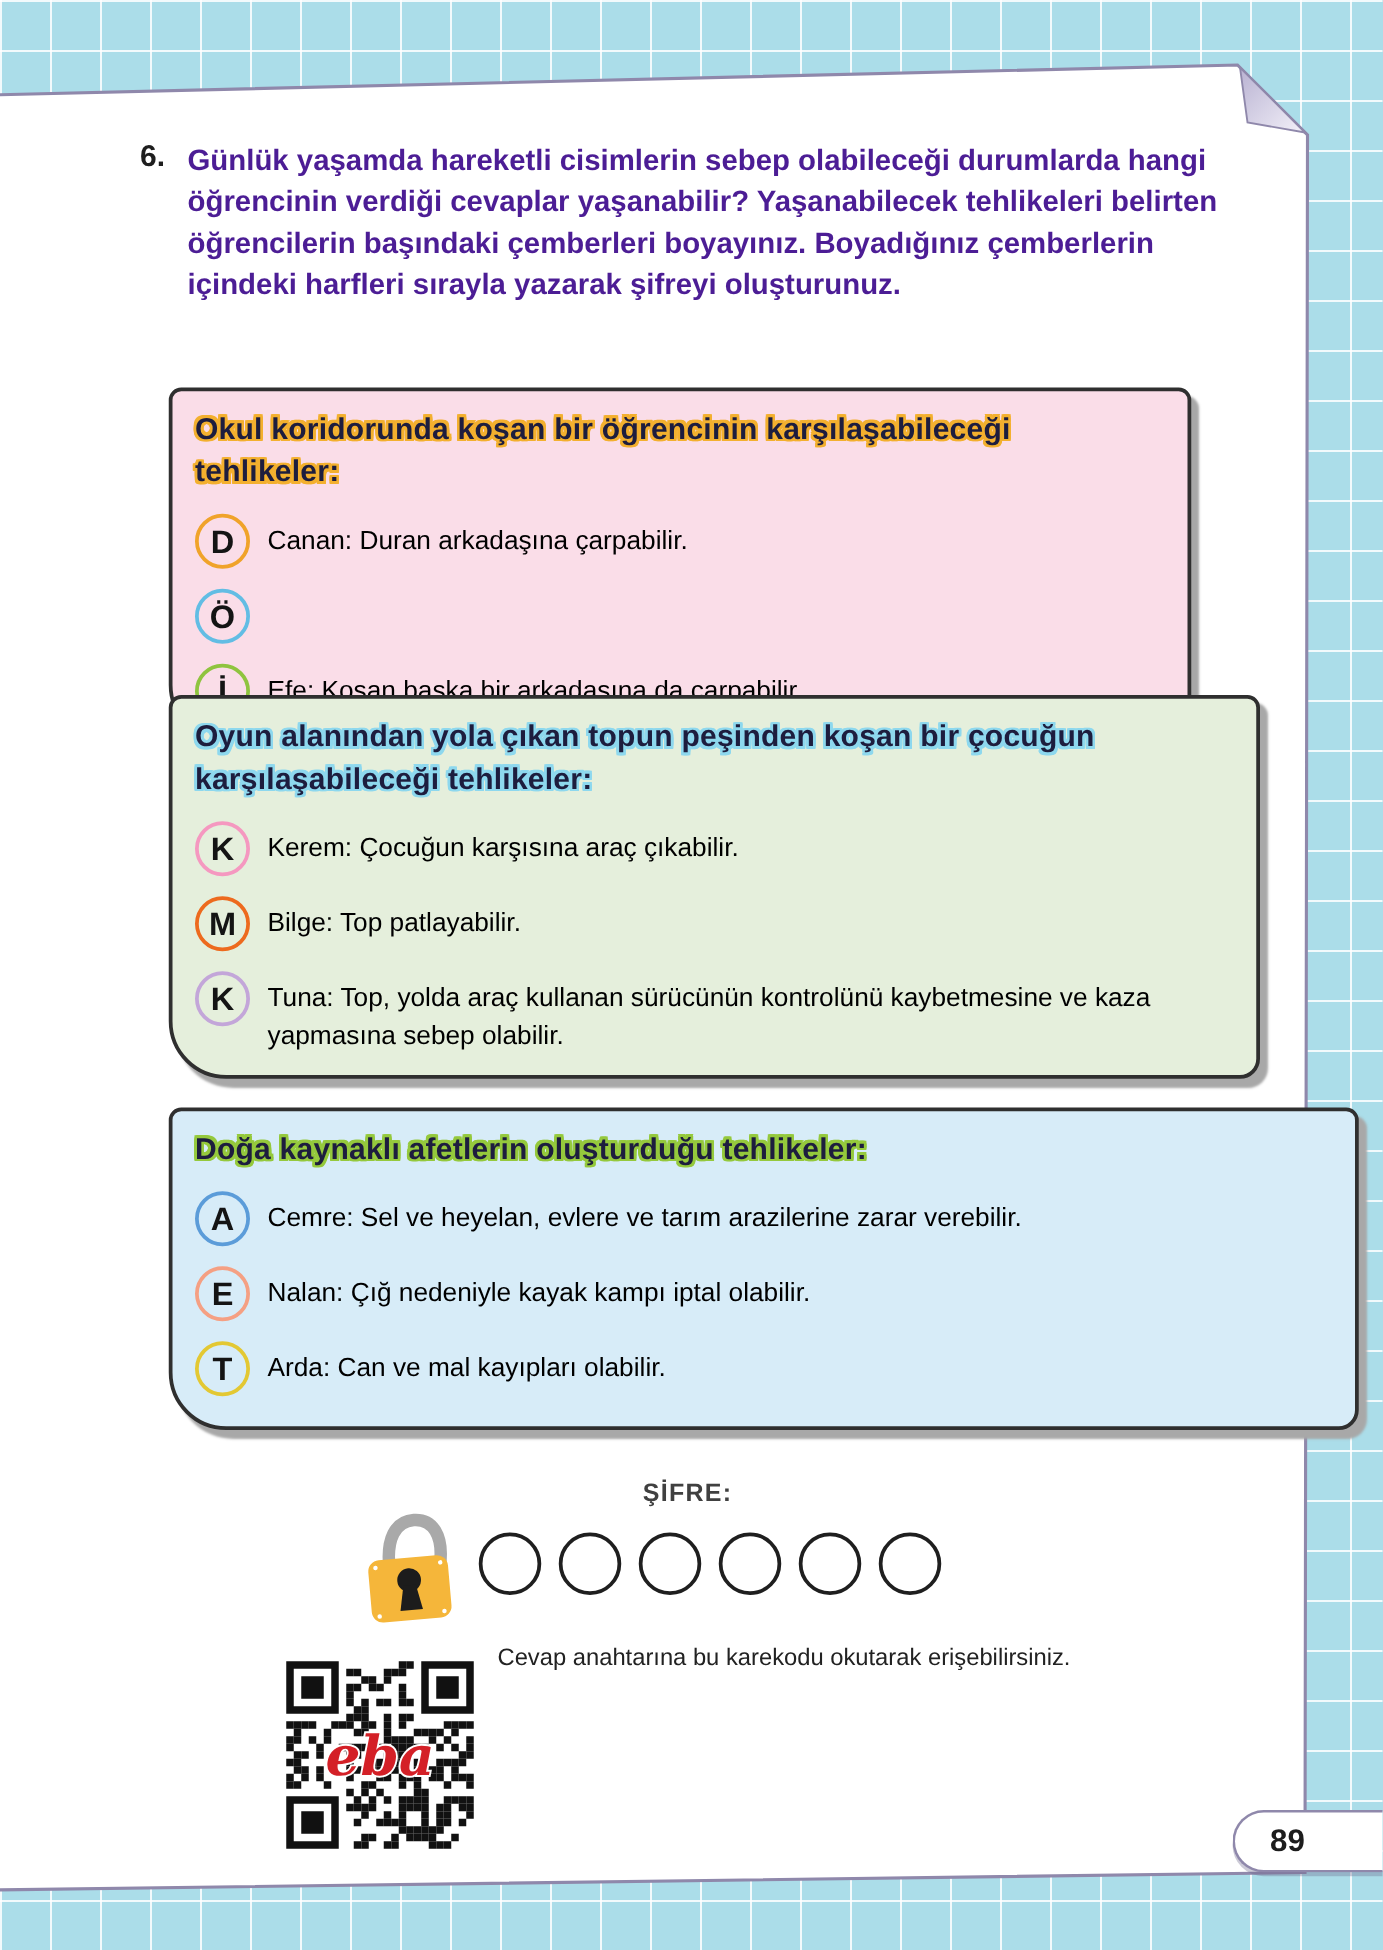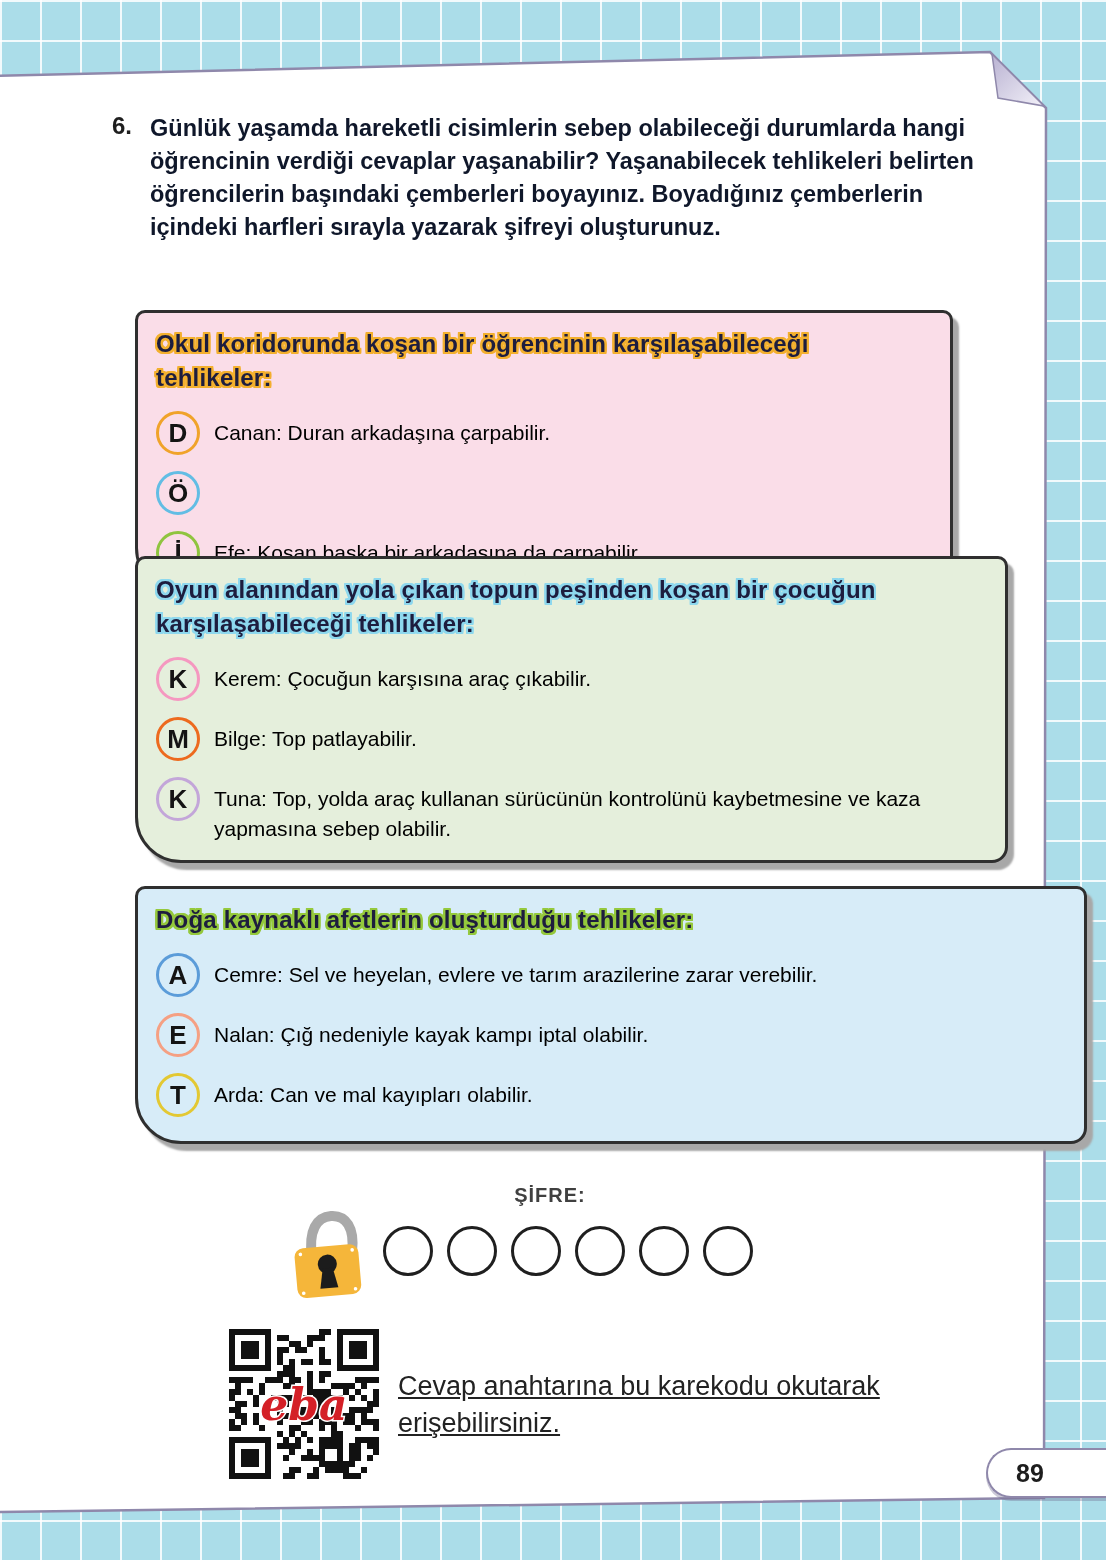--- a/index.html
+++ b/index.html
@@ -11,40 +11,40 @@
       linear-gradient(rgba(255,255,255,.85) 2px, transparent 2px),
       linear-gradient(90deg, rgba(255,255,255,.85) 2px, transparent 2px);
     background-size:40px 40px;
     position:relative;
   }
   #paper-svg{ position:absolute; left:0; top:0; z-index:1; }
   .content{ position:absolute; left:0; top:0; width:1106px; height:1560px; z-index:2; }
 
   .qnum{ position:absolute; left:112px; top:112px; font-size:24px; font-weight:bold; color:#1e1e1e;}
   .qtext{ position:absolute; left:150px; top:112px; width:850px; font-size:23.5px; line-height:33px;
-          font-weight:bold; color:#0f172a; }
+          font-weight:bold; color:#4c1d95; }
 
   .danger-box{ position:absolute; border:3px solid #2f2f2f; border-radius:10px 10px 16px 46px;
                box-shadow:6px 7px 2px #a8a8a8; padding:14px 20px 16px 18px; }
   .box-title{ font-size:24px; font-weight:bold; color:#1d1d3e; line-height:34px; letter-spacing:.2px; }
   .box-item{ display:flex; align-items:flex-start; gap:14px; margin-top:16px; }
   .badge{ flex:0 0 44px; width:44px; height:44px; border-radius:50%; border:3.5px solid;
           display:flex; align-items:center; justify-content:center;
           font-size:26px; font-weight:bold; color:#141414; background:transparent; }
   .item-text{ font-size:21px; color:#000000; line-height:30px; padding-top:7px; }
 
   .cipher-label{ position:absolute; left:350px; top:1184px; width:400px; text-align:center;
                  font-size:20px; font-weight:bold; letter-spacing:1px; color:#404040; }
   #lock{ position:absolute; left:288px; top:1200px; }
   .cipher-slots{ position:absolute; left:383px; top:1226px; display:flex; gap:14px; }
   .slot{ width:50px; height:50px; border:3px solid #1f1f1f; border-radius:50%; background:transparent; }
 
   #qr{ position:absolute; left:228px; top:1328px; }
-  .qr-caption{ position:absolute; left:398px; top:1368px; width:520px; font-size:27px;
-               line-height:37px; color:#222222;text-decoration:underline; }
+  .qr-caption{ position:absolute; left:398px; top:1308px; width:520px; font-size:19px;
+               line-height:37px; color:#222222; }
 
   .page-pill{ position:absolute; left:986px; top:1448px; width:130px; height:50px; z-index:3;
               background:#ffffff; border:2px solid #8f88ab; border-right:none;
               border-radius:26px 0 0 26px; display:flex; align-items:center; padding-left:28px;
               font-size:25px; font-weight:bold; color:#1d1d1d; box-shadow:0 3px 0 rgba(110,104,140,.35); }
 </style>
 </head>
 <body>
 
 <svg id="paper-svg" width="1106" height="1560" viewBox="0 0 1106 1560">

